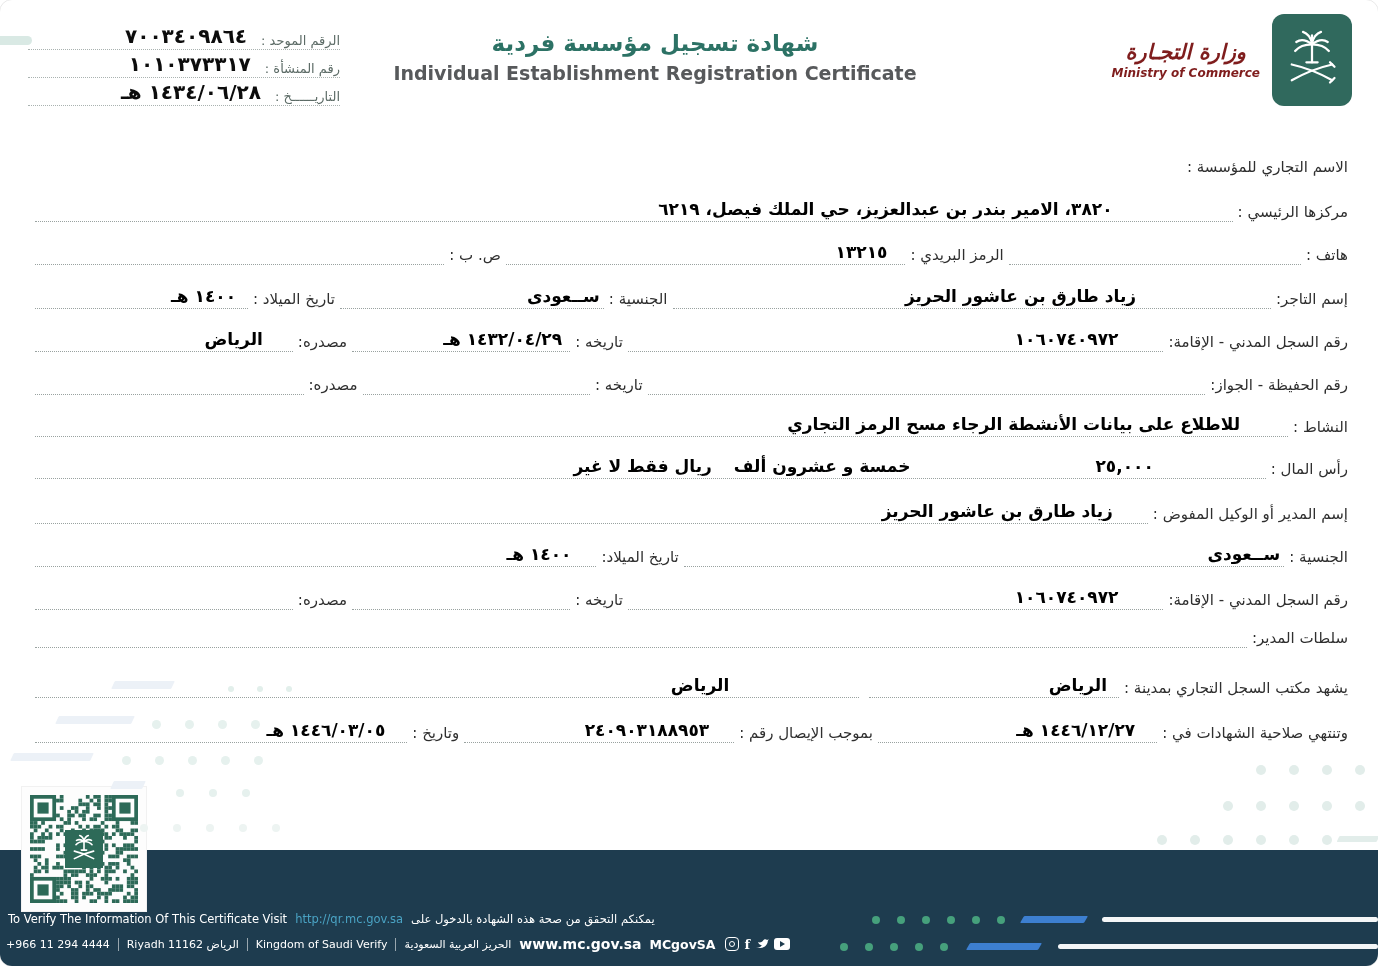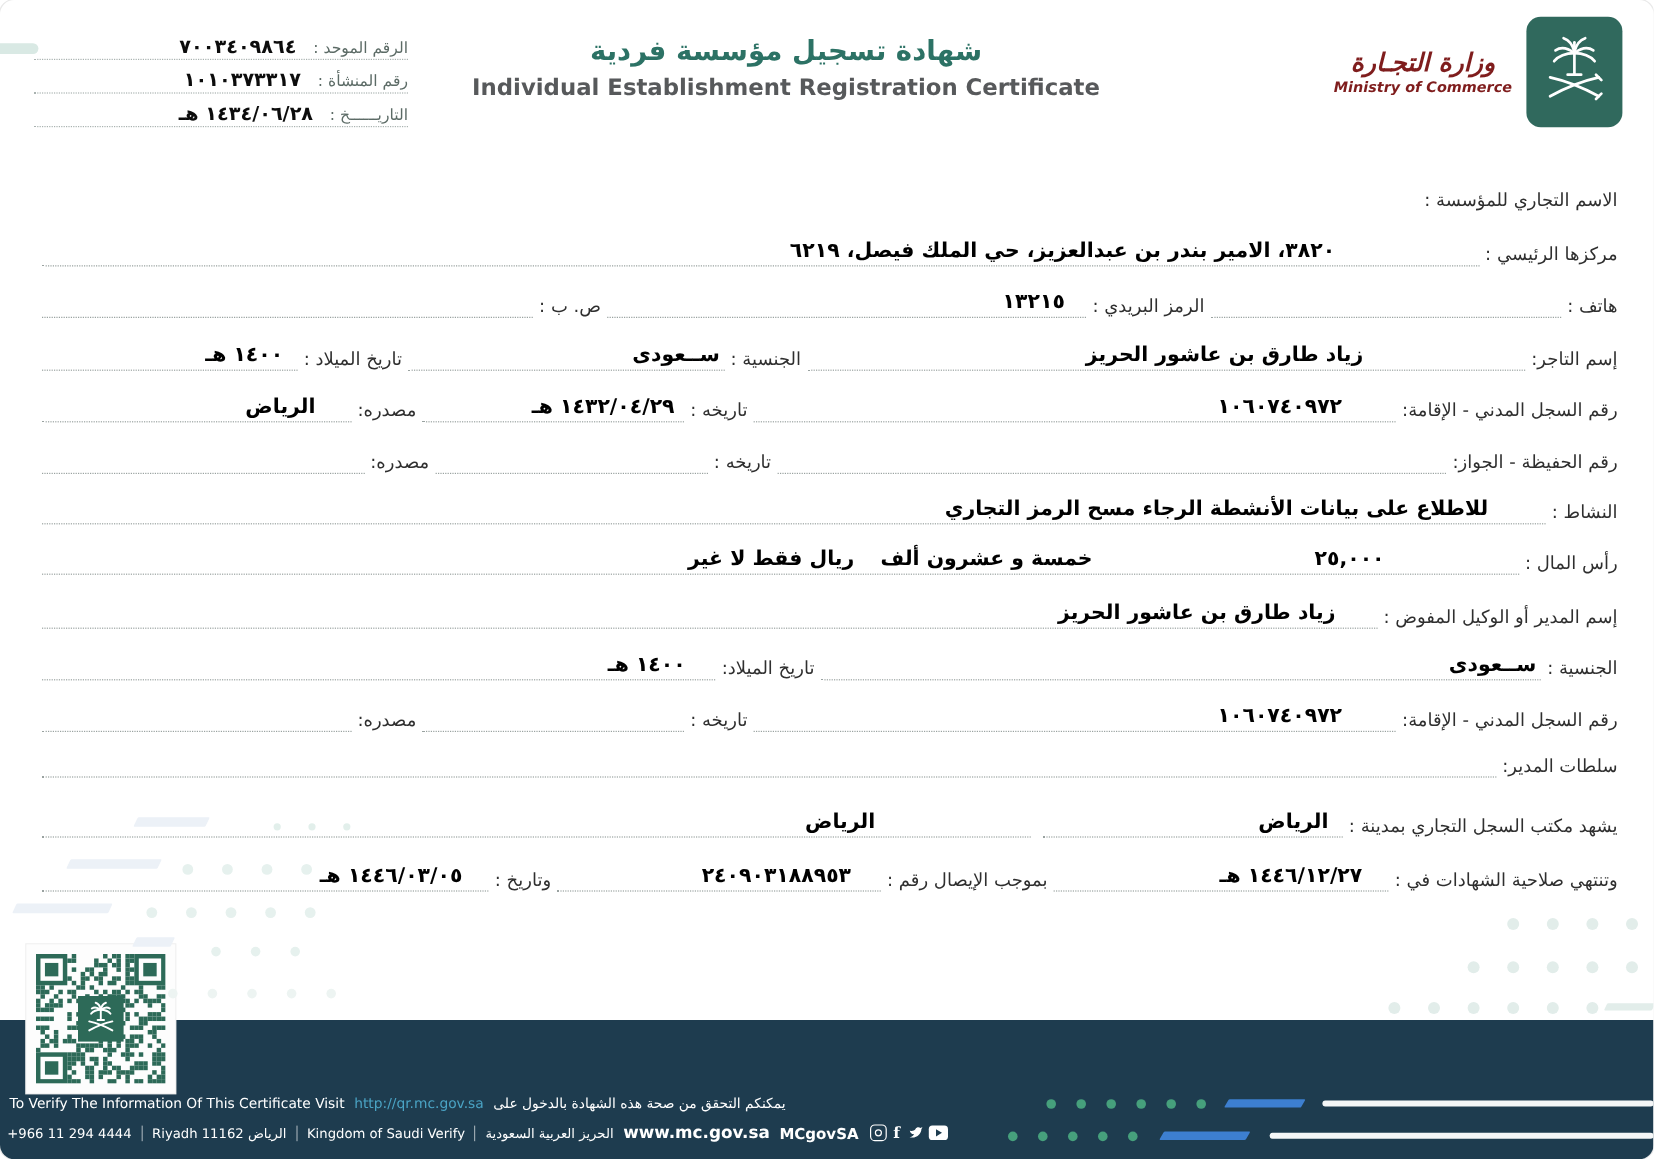--- a/index.html
+++ b/index.html
@@ -5,21 +5,21 @@
   html,body{margin:0;padding:0;background:#fff;}
   .page{position:relative;width:1378px;height:966px;background:#fff;overflow:hidden;
         border-radius:12px;outline:1px solid #e9e9e9;
         font-family:"DejaVu Sans",sans-serif;}
 
   
   .hmeta{position:absolute;left:28px;top:22px;width:312px;}
   .hrow{display:flex;direction:rtl;align-items:flex-end;height:27px;
         border-bottom:1.5px dotted #a9b2b0;}
   .hl{font-size:13px;color:#5c6b66;white-space:nowrap;padding-bottom:1px;}
-  .hv{font-weight:bold;font-size:16px;color:#0c0c0c;margin-right:14px;margin-bottom:1px;white-space:nowrap;}
+  .hv{font-weight:bold;font-size:20px;color:#0c0c0c;margin-right:14px;margin-bottom:1px;white-space:nowrap;}
 
   .htitle{position:absolute;left:370px;top:30px;width:570px;text-align:center;}
   .t-ar{font-size:23px;font-weight:bold;color:#2c7265;}
   .t-en{font-size:19px;font-weight:bold;color:#57595b;margin-top:6px;}
 
   .hlogo{position:absolute;right:26px;top:14px;display:flex;align-items:center;gap:12px;}
   .hlogo-text{text-align:center;color:#7f1d1d;font-style:italic;}
   .hlogo-ar{font-size:21px;font-weight:bold;}
   .hlogo-en{font-size:12px;font-weight:bold;margin-top:2px;}
   .hlogo-sq{width:80px;height:92px;background:#30695d;border-radius:12px;

